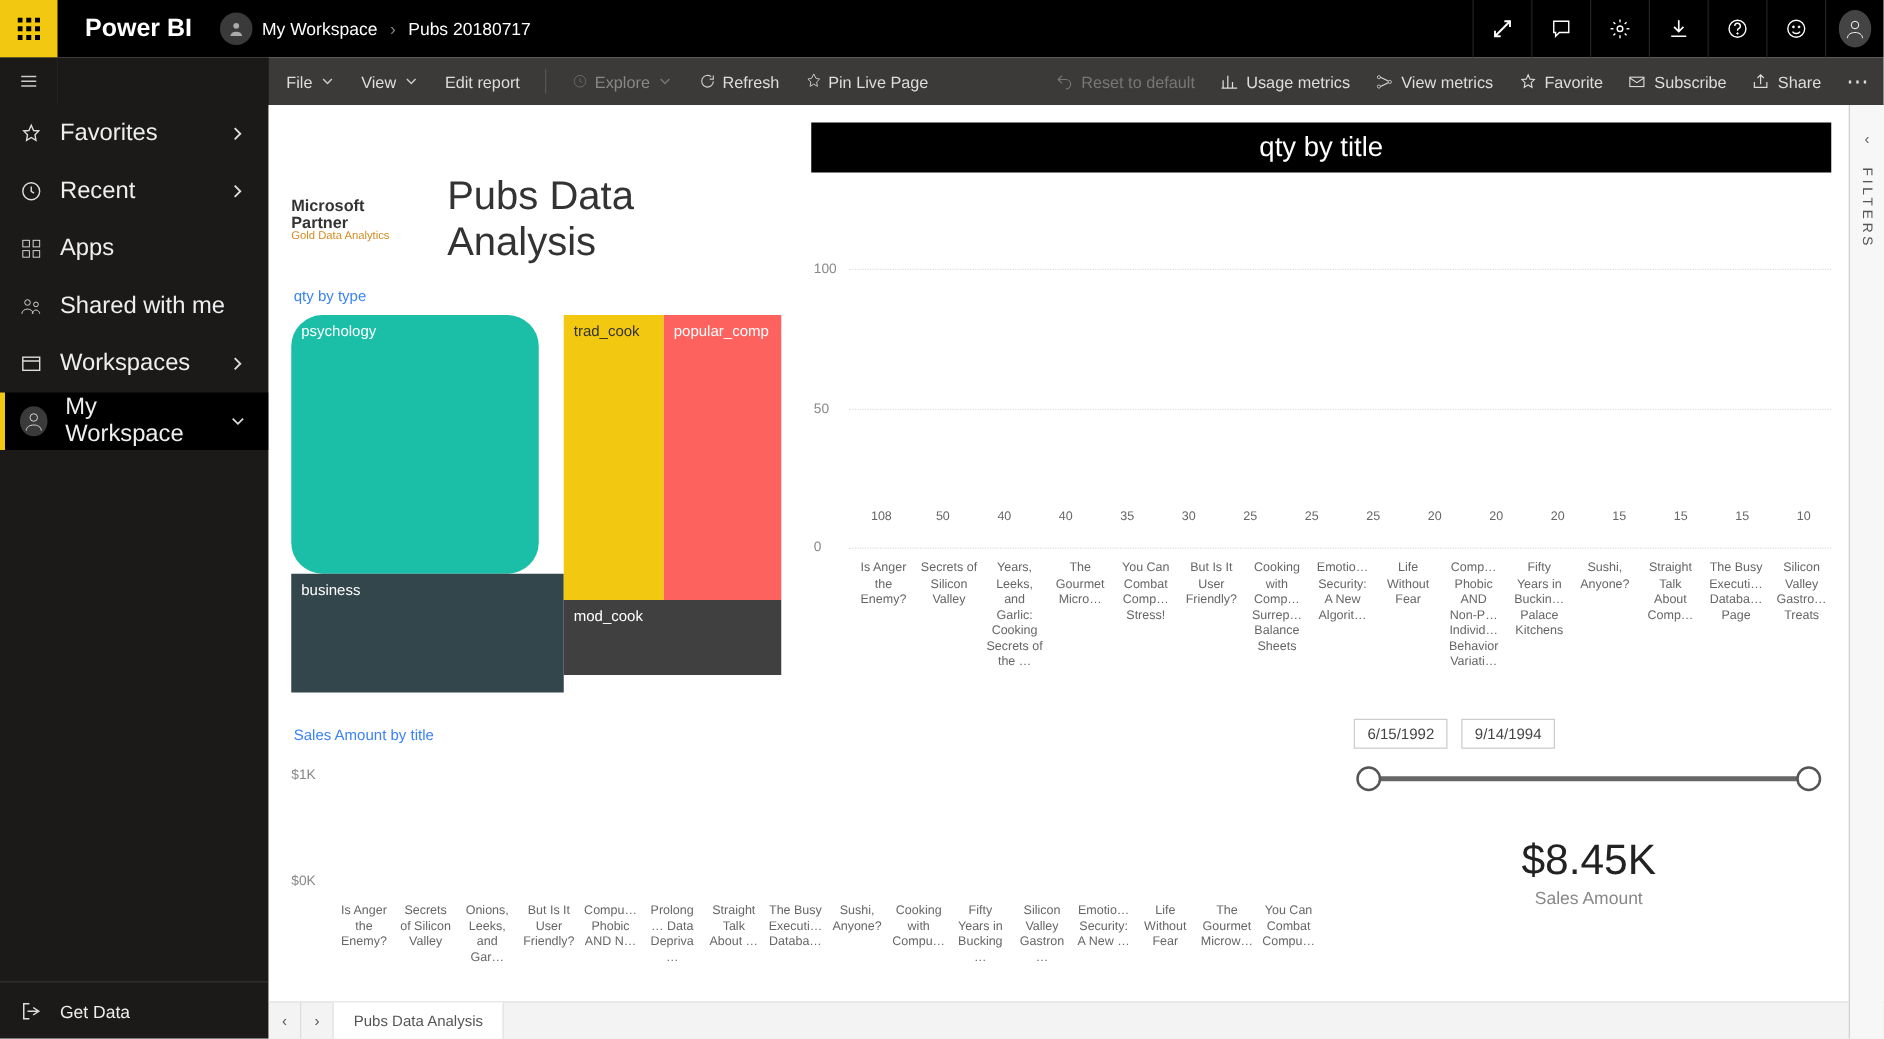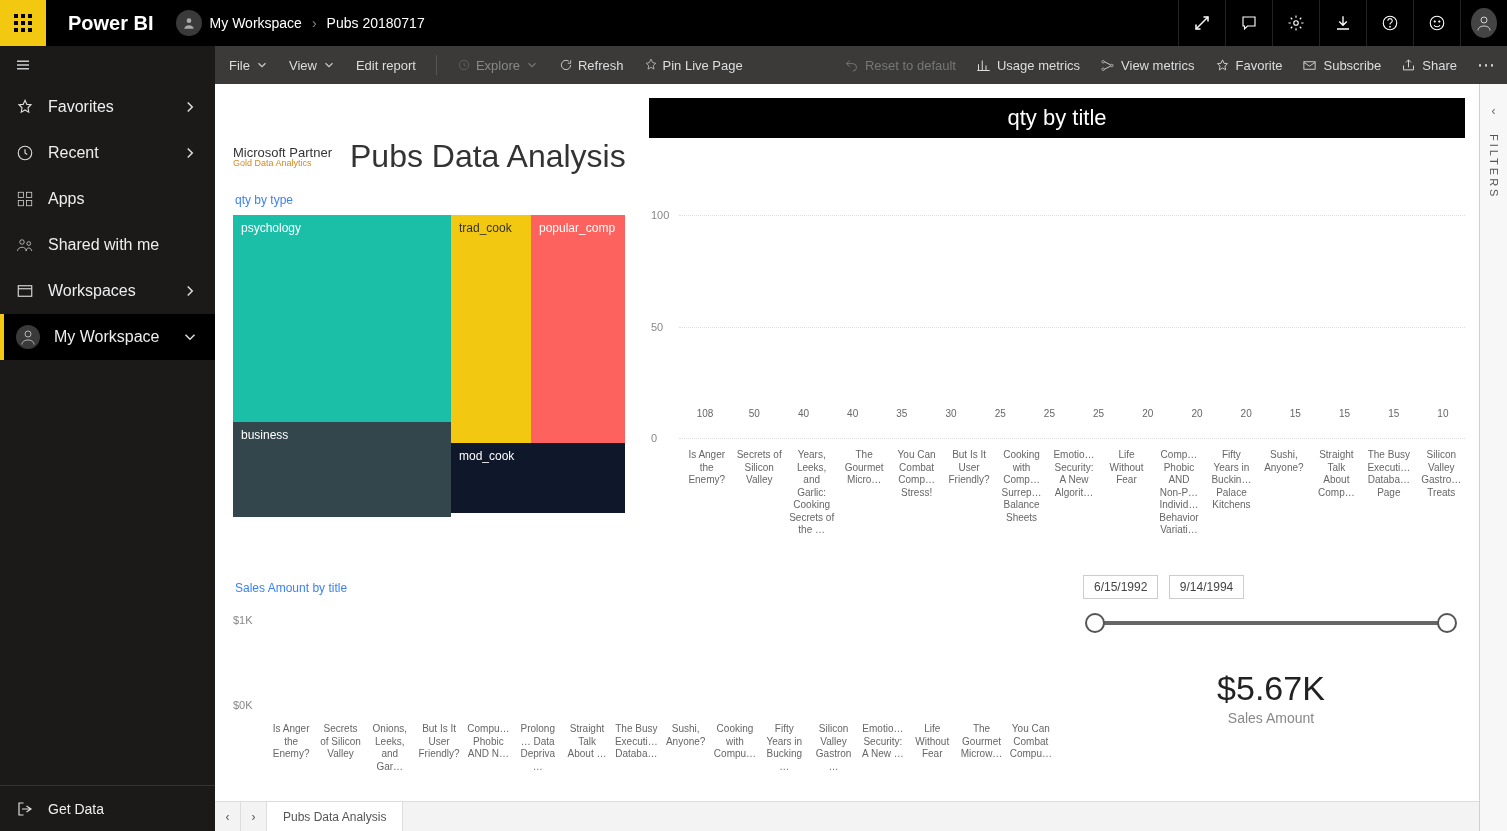--- a/index.html
+++ b/index.html
@@ -33,56 +33,56 @@
   .tb-right { margin-left:auto; display:flex; align-items:center; gap:20px; padding-right:10px;}
   .tb-right .ritem { display:flex; align-items:center; gap:6px; cursor:pointer; white-space:nowrap;}
   .tb-right .muted { color:#777; }
   .tb-right svg { width:15px; height:15px; stroke:#ddd; fill:none; }
   .tb-right .muted svg { stroke:#777; }
   .dots { font-size:18px; letter-spacing:2px; cursor:pointer; }
 
   
   .body { display:flex; height:calc(831px - 46px - 38px); }
   .leftnav { width:215px; background:#1b1a19; color:#eee; display:flex; flex-direction:column; }
-  .nav-item { height:46px; display:flex; align-items:center; padding:0 16px; gap:14px; cursor:pointer; font-size:16px;}
+  .nav-item { height:46px; display:flex; align-items:center; padding:0 16px; gap:14px; cursor:pointer; font-size:19px;}
   .nav-item svg { width:18px; height:18px; stroke:#ddd; fill:none; }
   .nav-item .chev { margin-left:auto; }
   .nav-item.selected { background:#000; border-left:4px solid #f2c811; padding-left:12px;}
   .nav-item.selected .av { width:24px; height:24px; border-radius:50%; background:#3a3a3a; display:flex; align-items:center; justify-content:center;}
   .leftnav .fill { flex:1; }
   .get-data { height:46px; display:flex; align-items:center; padding:0 16px; gap:14px; font-size:14px; border-top:1px solid #333; cursor:pointer;}
 
   
   .canvas-wrap { flex:1; position:relative; background:#e6e6e6; display:flex; flex-direction:column;}
   .canvas { flex:1; background:#fff; margin:0; position:relative; overflow:hidden; padding:14px 18px 0 18px;}
   .filters-handle { position:absolute; right:0; top:0; width:28px; height:100%; border-left:1px solid #d0d0d0; background:#f7f7f7; display:flex; align-items:flex-start; justify-content:center; padding-top:50px;}
   .filters-handle .txt { writing-mode:vertical-rl; font-size:11px; letter-spacing:3px; color:#555; }
   .filters-handle .arrow { position:absolute; top:20px; font-size:12px; color:#666;}
 
   .row1 { display:flex; gap:18px; }
   .logo-title { display:flex; align-items:center; gap:18px; padding:40px 0 8px 0;}
   .mslogo { font-size:13px; color:#555; line-height:1; }
-  .mslogo .b { font-weight:400; color:#333; }
+  .mslogo .b { font-weight:700; color:#333; }
   .mslogo .s { font-size:9px; color:#d38a1e; }
   .maintitle { font-size:32px; color:#333; font-weight:400; }
 
   .qty-title-banner { background:#000; color:#fff; height:40px; display:flex; align-items:center; justify-content:center; font-size:22px; font-weight:400; margin-bottom:10px;}
 
   .left-col { width:398px; }
   .right-col { flex:1; padding-right:24px;}
 
   .section-label { font-size:12px; color:#3b82f6; margin:10px 0 8px 2px; }
 
   
   .treemap { width:392px; height:302px; position:relative; color:#fff; font-size:12px; }
   .tm { position:absolute; padding:6px 8px; overflow:hidden;}
-  .tm.psy  { left:0; top:0; width:218px; height:207px; background:#1bbfa7; }
+  .tm.psy  { left:0; top:0; width:198px; height:207px; background:#1bbfa7;border-radius:25px; }
   .tm.bus  { left:0; top:207px; width:218px; height:95px; background:#33464c; }
   .tm.trad { left:218px; top:0; width:80px; height:228px; background:#f2c811; color:#333;}
-  .tm.mod  { left:218px; top:228px; width:174px; height:70px; background:#0f172a; }
+  .tm.mod  { left:218px; top:228px; width:174px; height:60px; background:#404040; }
   .tm.pop  { left:298px; top:0; width:94px; height:228px; background:#fd625e; }
 
   
   .barchart { position:relative; height:415px; }
   .barplot { position:absolute; left:30px; right:0; top:45px; bottom:125px; border-left:0; }
   .ytick { position:absolute; left:-28px; font-size:11px; color:#888; transform:translateY(-50%);}
   .gridline { position:absolute; left:0; right:0; border-top:1px dotted #ddd; }
   .bars { position:absolute; left:4px; right:0; top:0; bottom:0; display:flex; align-items:flex-end; gap:5px; }
   .barcol { flex:1; display:flex; flex-direction:column; align-items:center; position:relative;}
   .bar { width:100%; max-width:42px; background:#fd625e; }
@@ -560,21 +560,21 @@
           <div>
             <span class="datebox">6/15/1992</span>
             <span class="datebox">9/14/1994</span>
           </div>
           <div class="slider">
             <div class="track"></div>
             <div class="thumb" style="left:0"></div>
             <div class="thumb" style="right:0"></div>
           </div>
           <div class="bigmoney">
-            <div class="val">$5.67K</div>
+            <div class="val">$8.45K</div>
             <div class="lab">Sales Amount</div>
           </div>
         </div>
       </div>
 
     </div>
 
     <div class="filters-handle">
       <div class="arrow">‹</div>
       <div class="txt">FILTERS</div>

